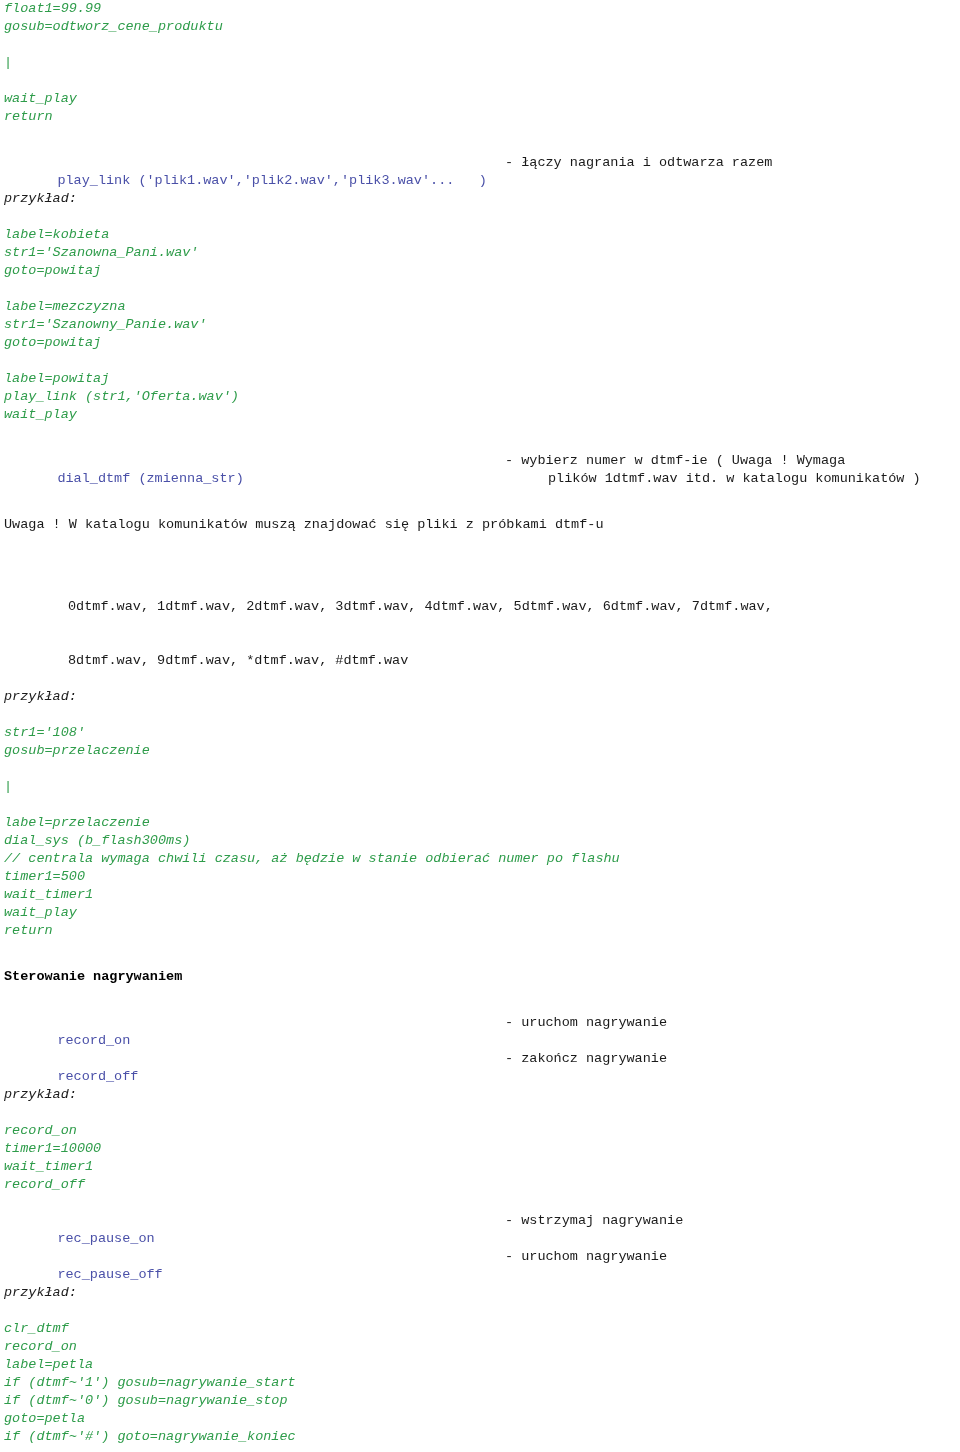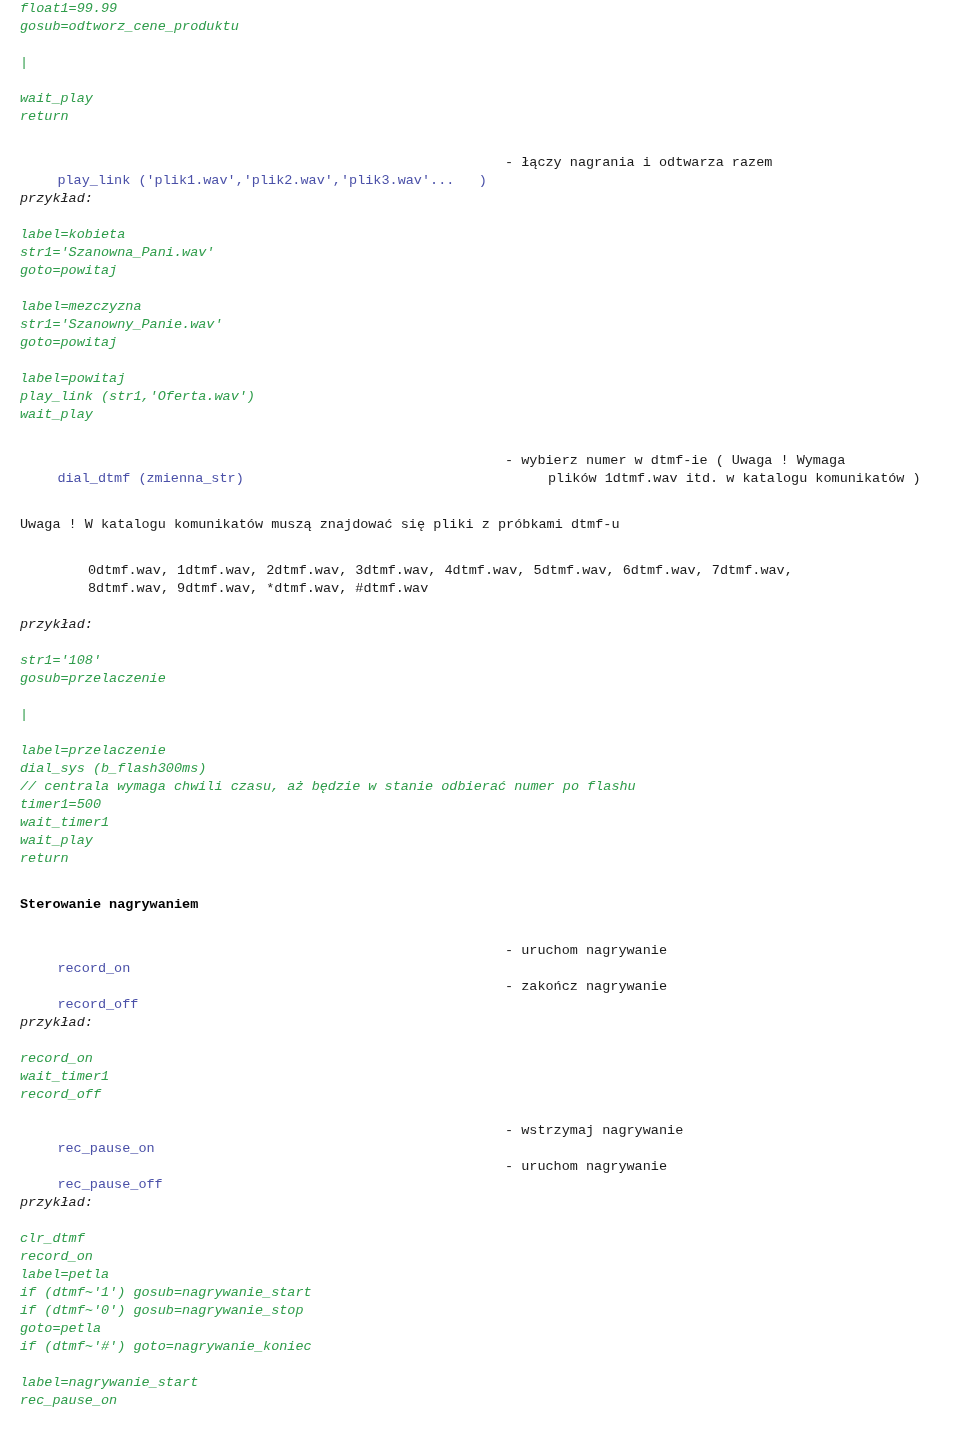--- a/index.html
+++ b/index.html
@@ -50,23 +50,23 @@
     color: #1a1a1a;
     font-style: italic;
   }
   .head {
     color: #000000;
     font-weight: bold;
     font-style: normal;
   }
 
   
-  .i0 { padding-left: 20px; }
+  .i0 { padding-left: 4px; }
   .i1 { padding-left: 25px; }
-  .i2 { padding-left: 88px; }
+  .i2 { padding-left: 68px; margin-top: 36px; }
 
   
   .row {
     position: relative;
     height: 18px;
     line-height: 18px;
     white-space: pre;
   }
   .desc {
     position: absolute;
@@ -177,20 +177,21 @@
     <span class="desc">- zakończ nagrywanie</span>
   </div>
 
   <div class="blank"></div>
 
   <div class="line i0 ital">przykład:</div>
 
   <div class="blank"></div>
 
   <div class="line i0 code">record_on</div>
+  <div class="line i0 code">timer1=10000</div>
   <div class="line i0 code">wait_timer1</div>
   <div class="line i0 code">record_off</div>
 
   <div class="blank"></div>
 
   <div class="row">
     <span class="i1 fn">rec_pause_on</span>
     <span class="desc">- wstrzymaj nagrywanie</span>
   </div>
 

